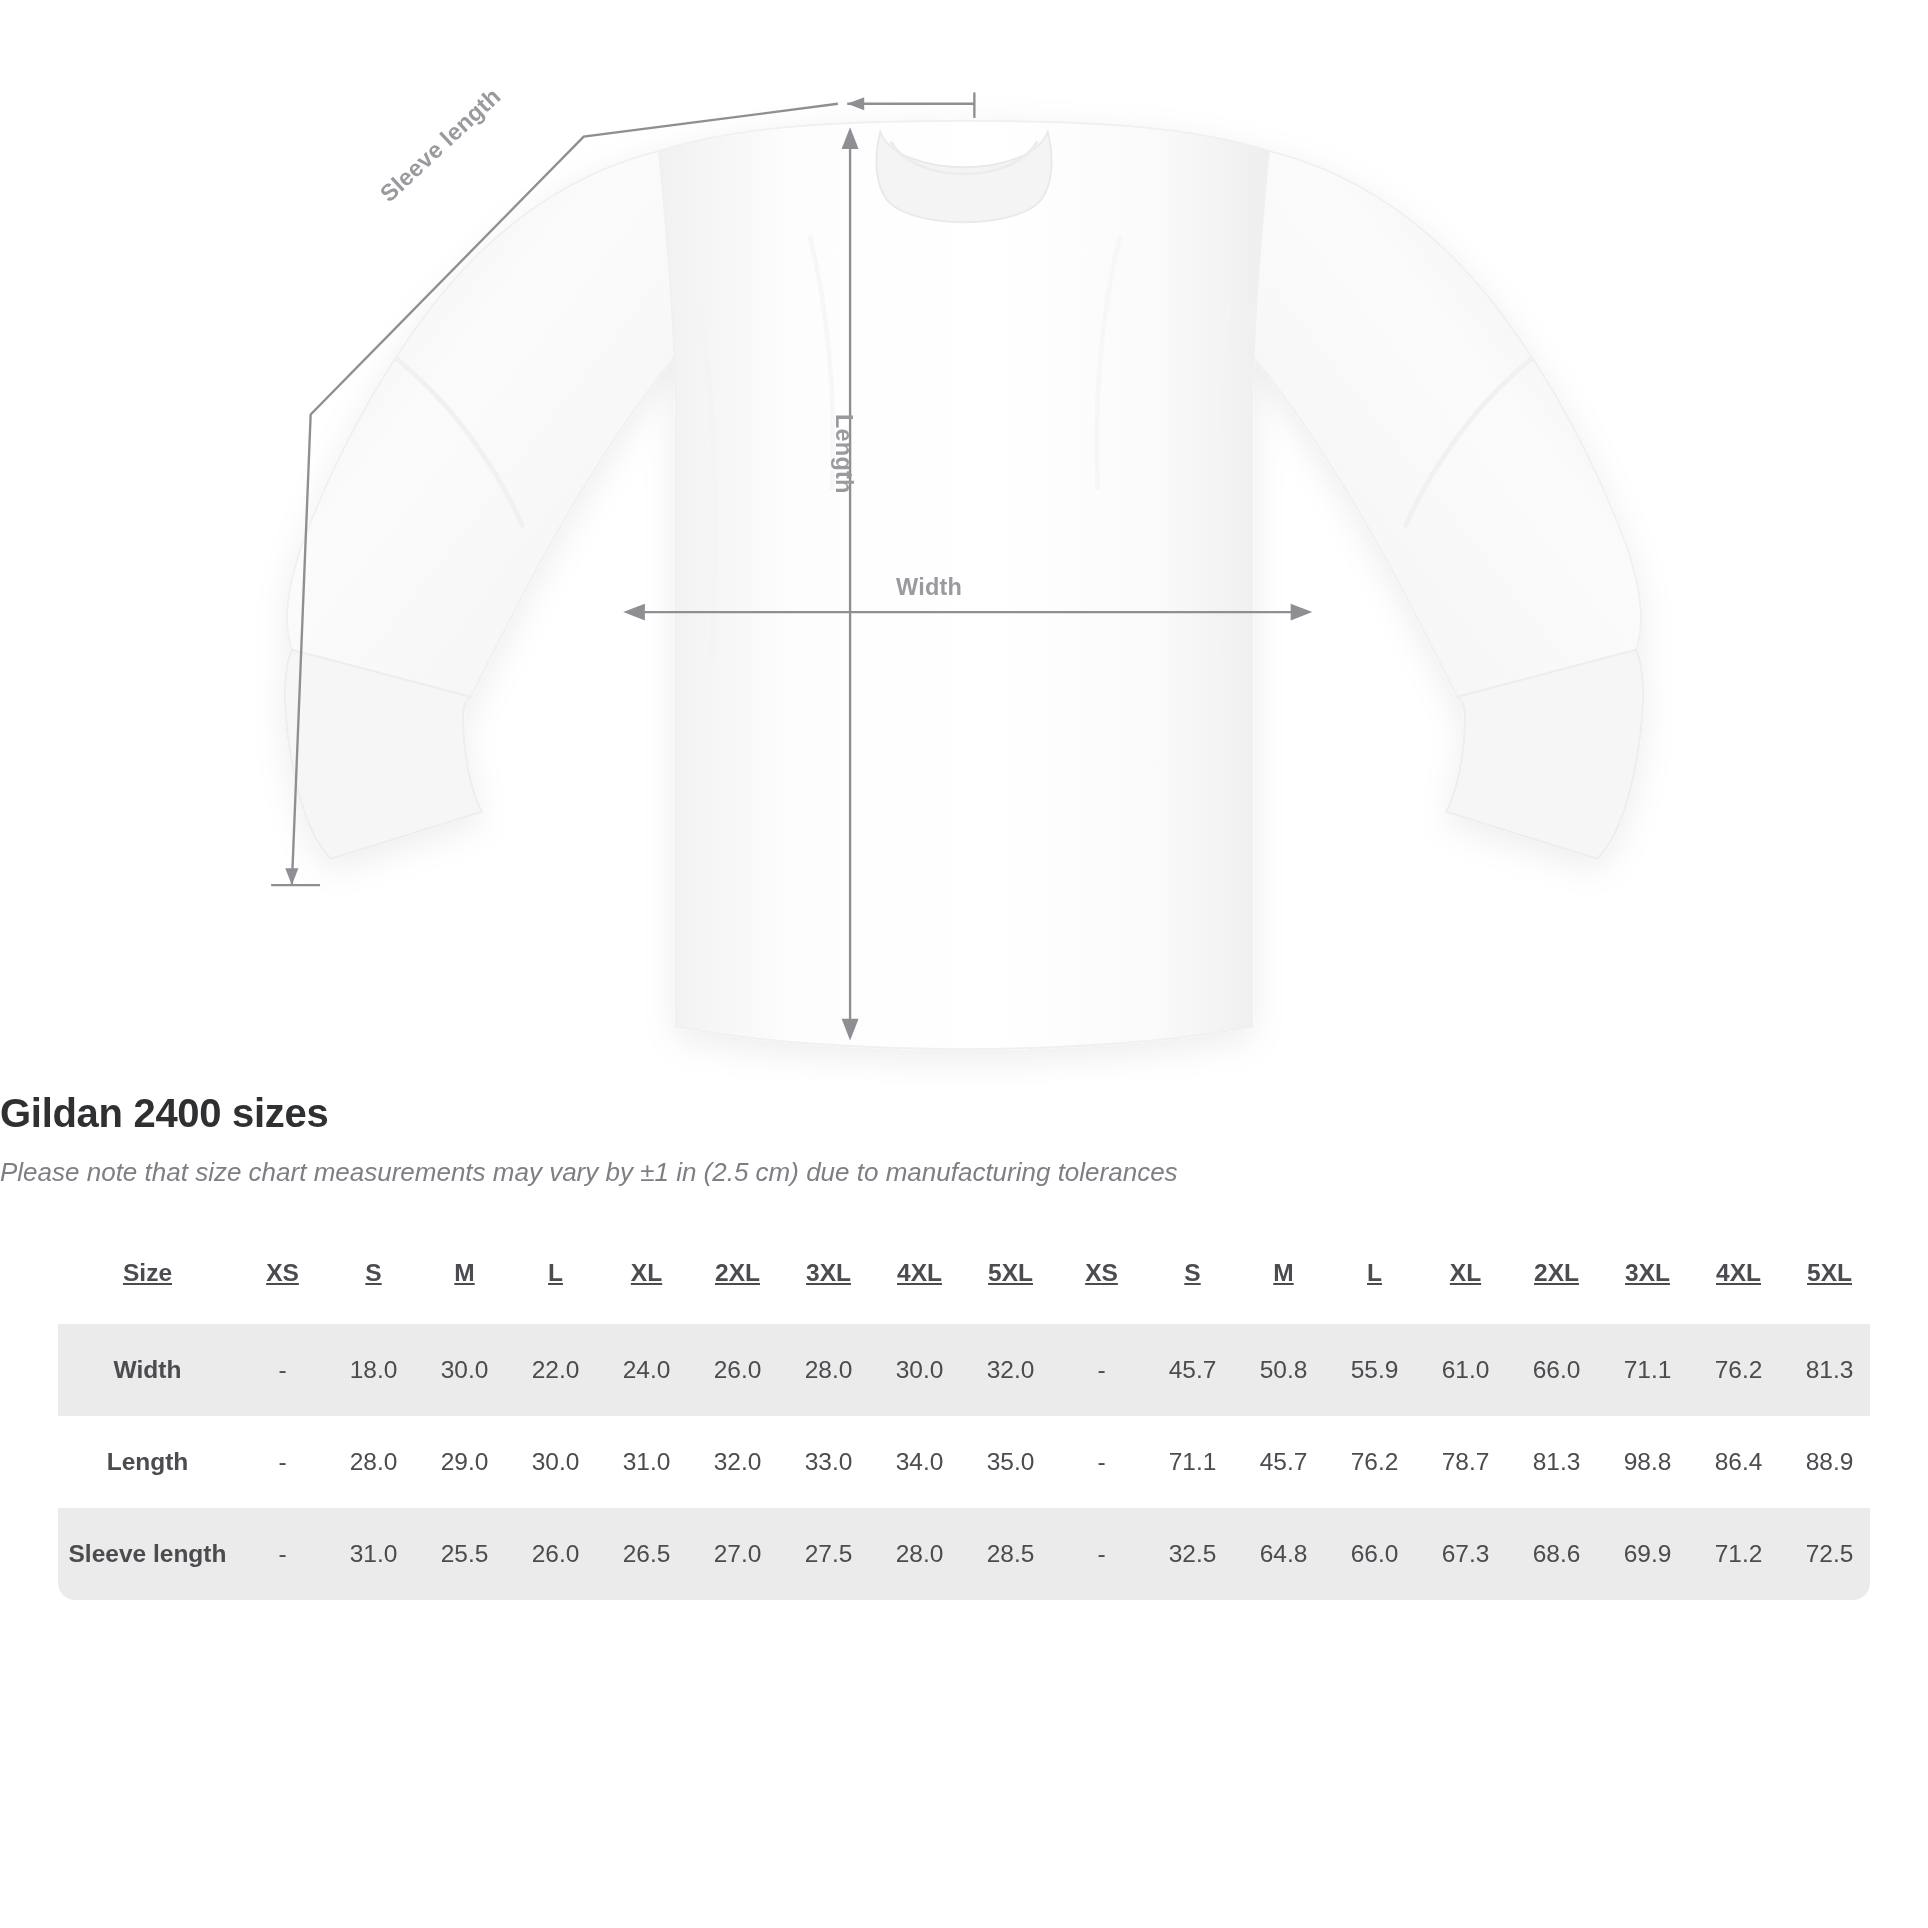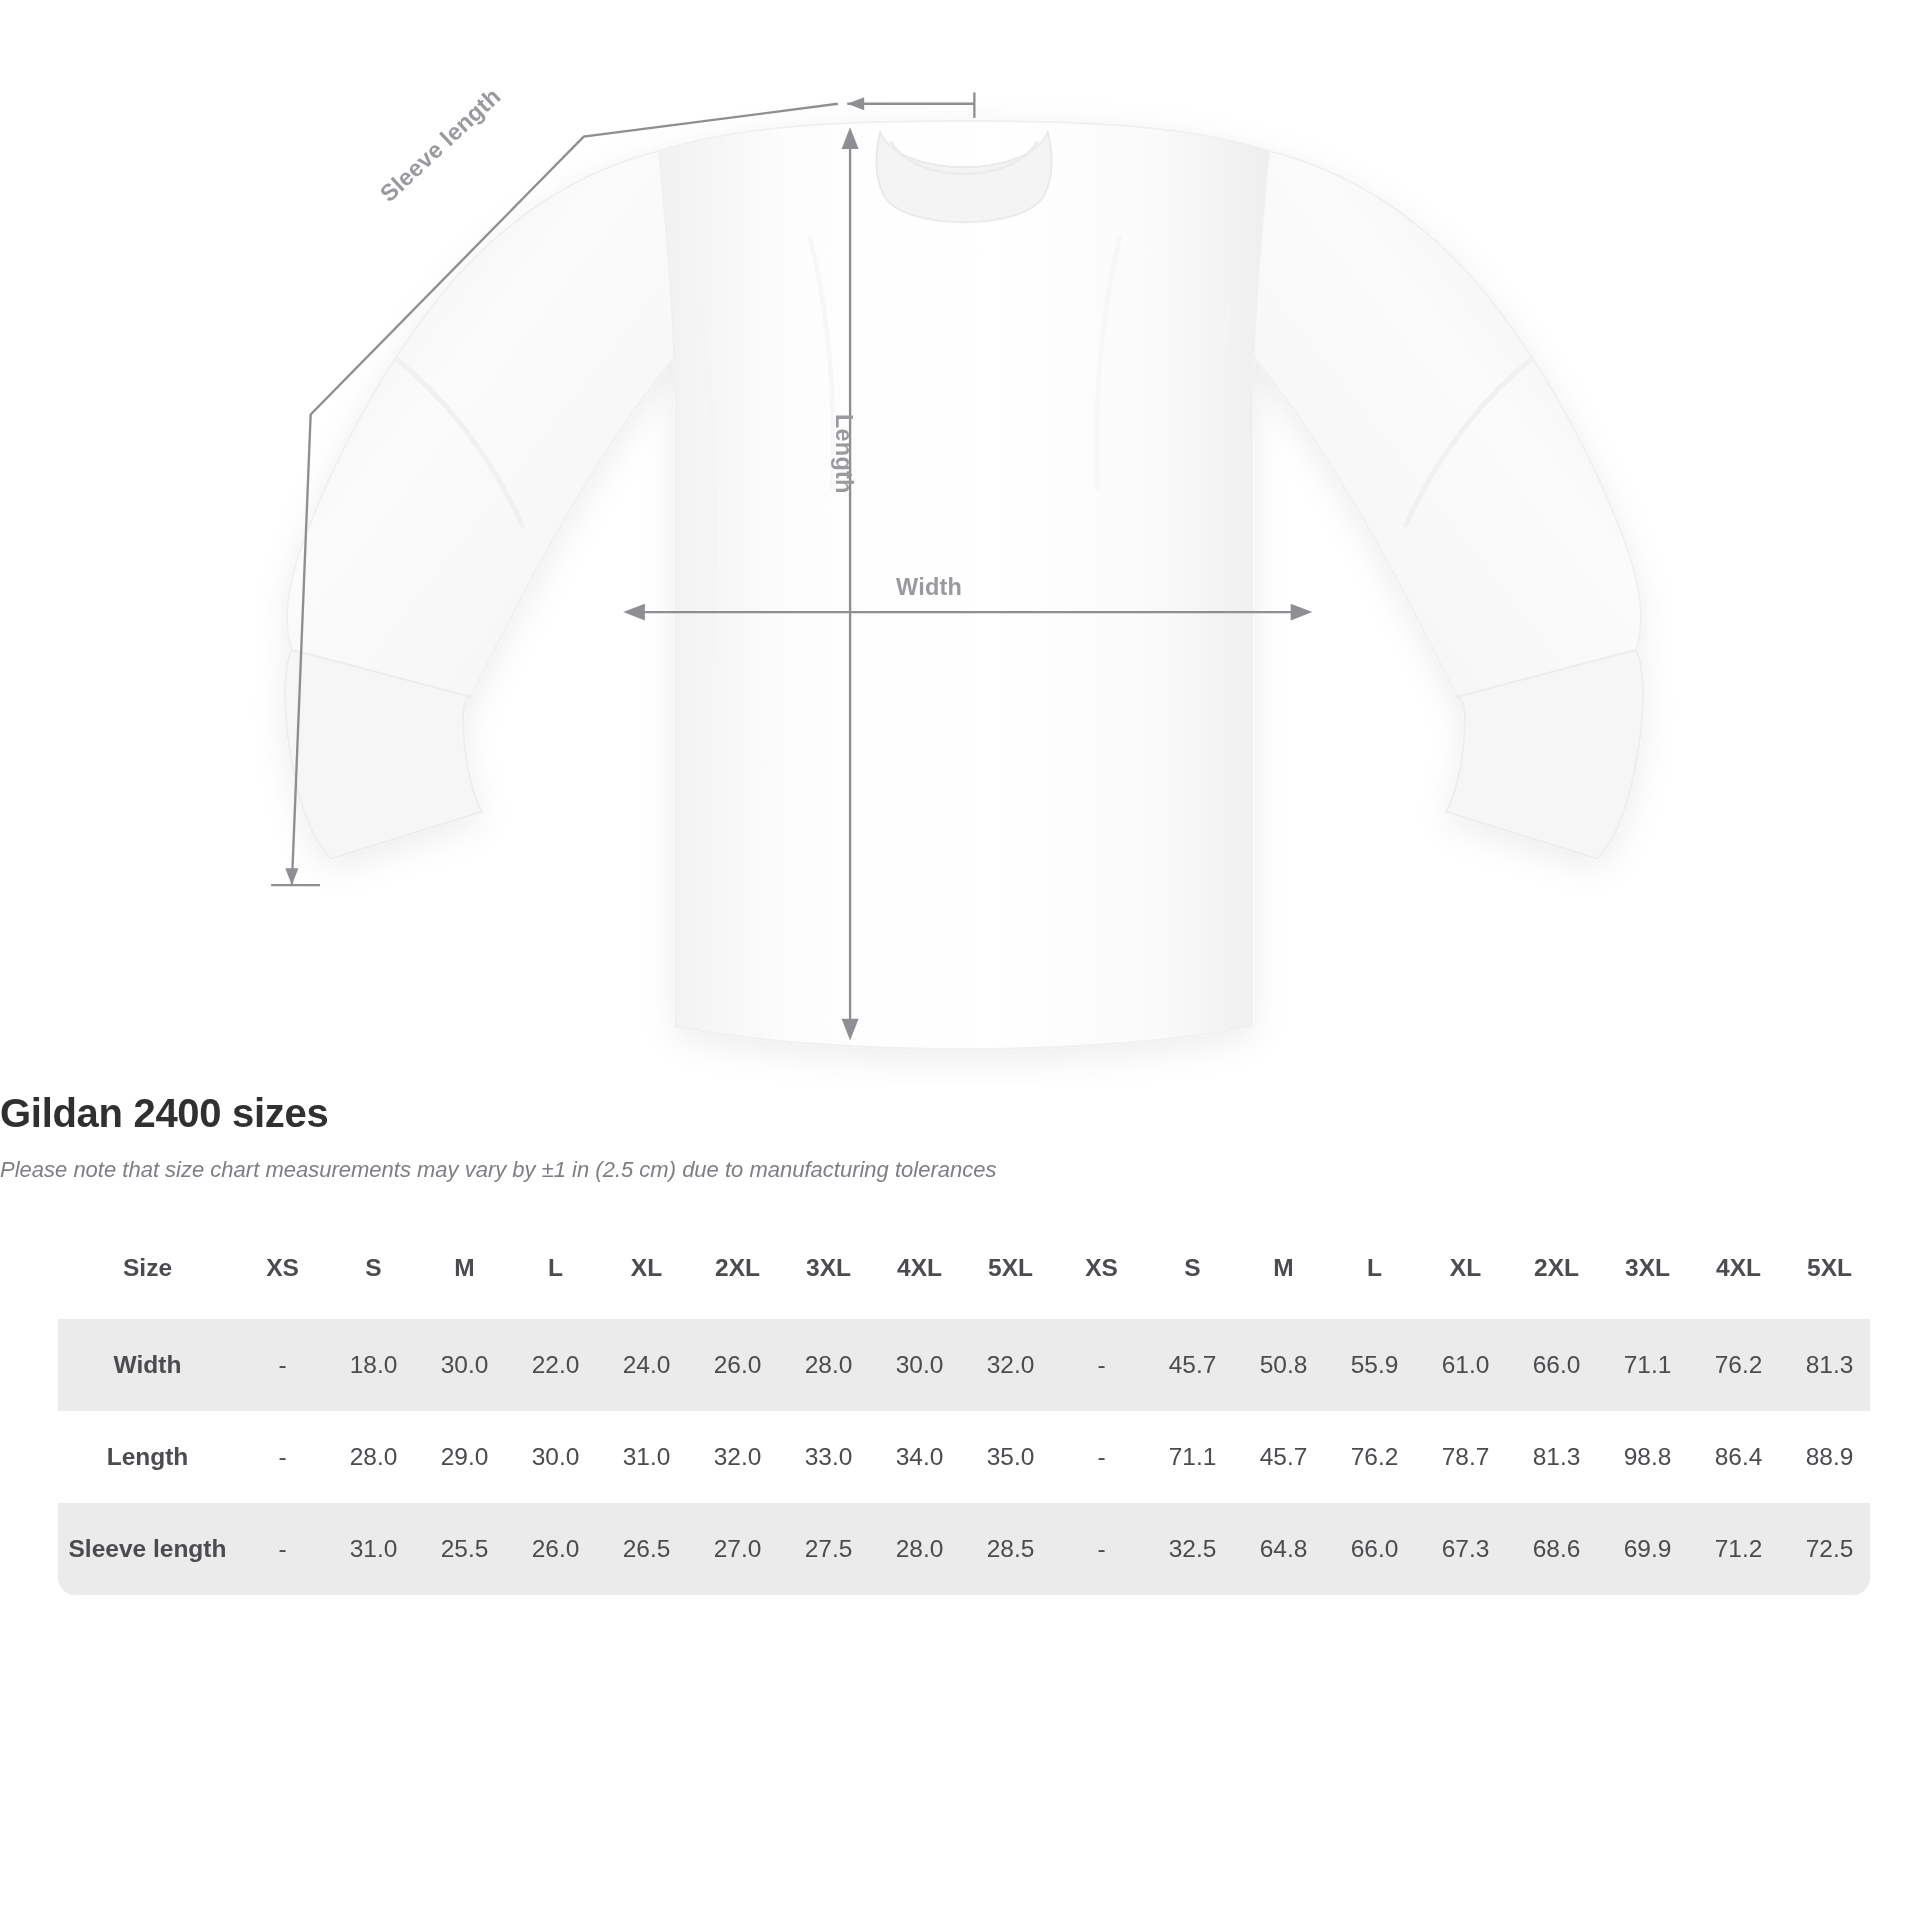--- a/index.html
+++ b/index.html
@@ -63,21 +63,21 @@
     margin-top: 7.5px;
   }
   .chart-title {
     font-size: 40px;
     font-weight: bold;
     color: #2f3032;
     margin: 0 0 21px 0;
     letter-spacing: -0.3px;
   }
   .chart-note {
-    font-size: 22px;
+    font-size: 26px;
     font-style: italic;
     color: #7e7e84;
     margin: 0;
   }
 
   
   .table-wrap {
     margin: 34px 58px 0 58px;
     border-radius: 17px;
     overflow: hidden;
@@ -116,20 +116,21 @@
     color: #6f7073;
     display: block;
     line-height: 1.6;
   }
   .hdr-row th {
     background: #ffffff;
     height: 102px;
     font-size: 25.4px;
     font-weight: bold;
     color: #58585e;
+    text-decoration: underline;
   }
   .data-row td {
     height: 92px;
     font-size: 25.4px;
   }
   .row-shade td {
     background: #ebebeb;
   }
   .row-plain td {
     background: #ffffff;

